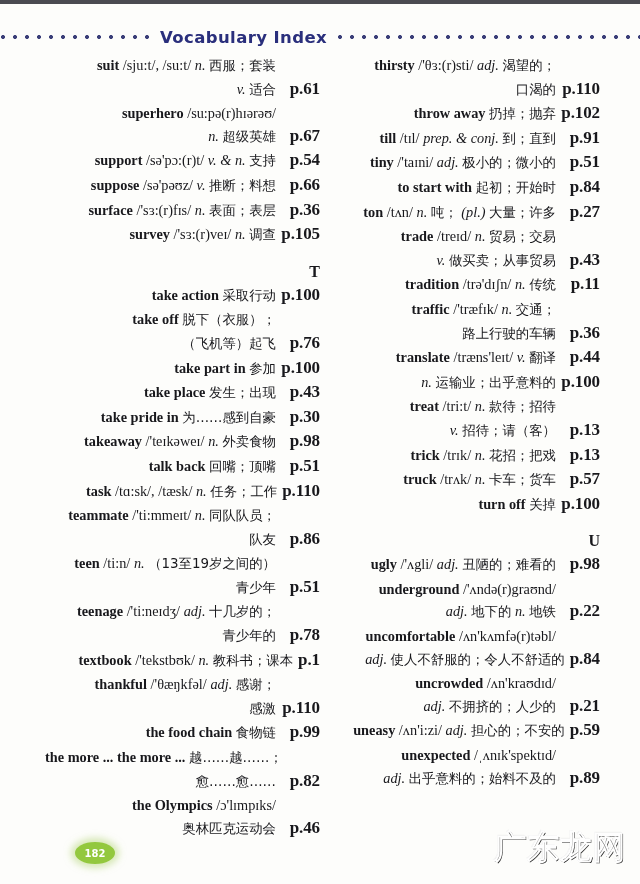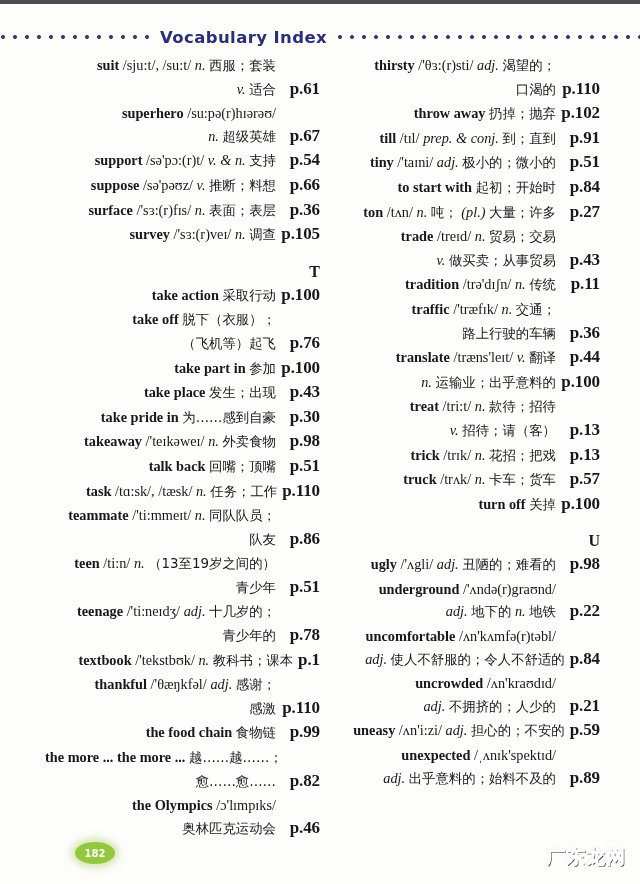--- a/index.html
+++ b/index.html
@@ -132,21 +132,21 @@
     font-family: "DejaVu Sans", "Liberation Sans", sans-serif;
     font-weight: bold;
     font-size: 10px;
   }
   .watermark {
     position: absolute;
     right: 14px;
     bottom: 14px;
     font-family: Liberation Serif, serif;
     font-weight: bold;
-    font-size: 19px;
+    font-size: 32px;
     letter-spacing: 1px;
     color: #3a3a3a;
     -webkit-text-stroke: 1px #ffffff;
     text-shadow: 1px 1px 0 #101010, -1px -1px 0 #f2f2f2;
     opacity: .9;
   }
 </style>
 </head>
 <body>
 

